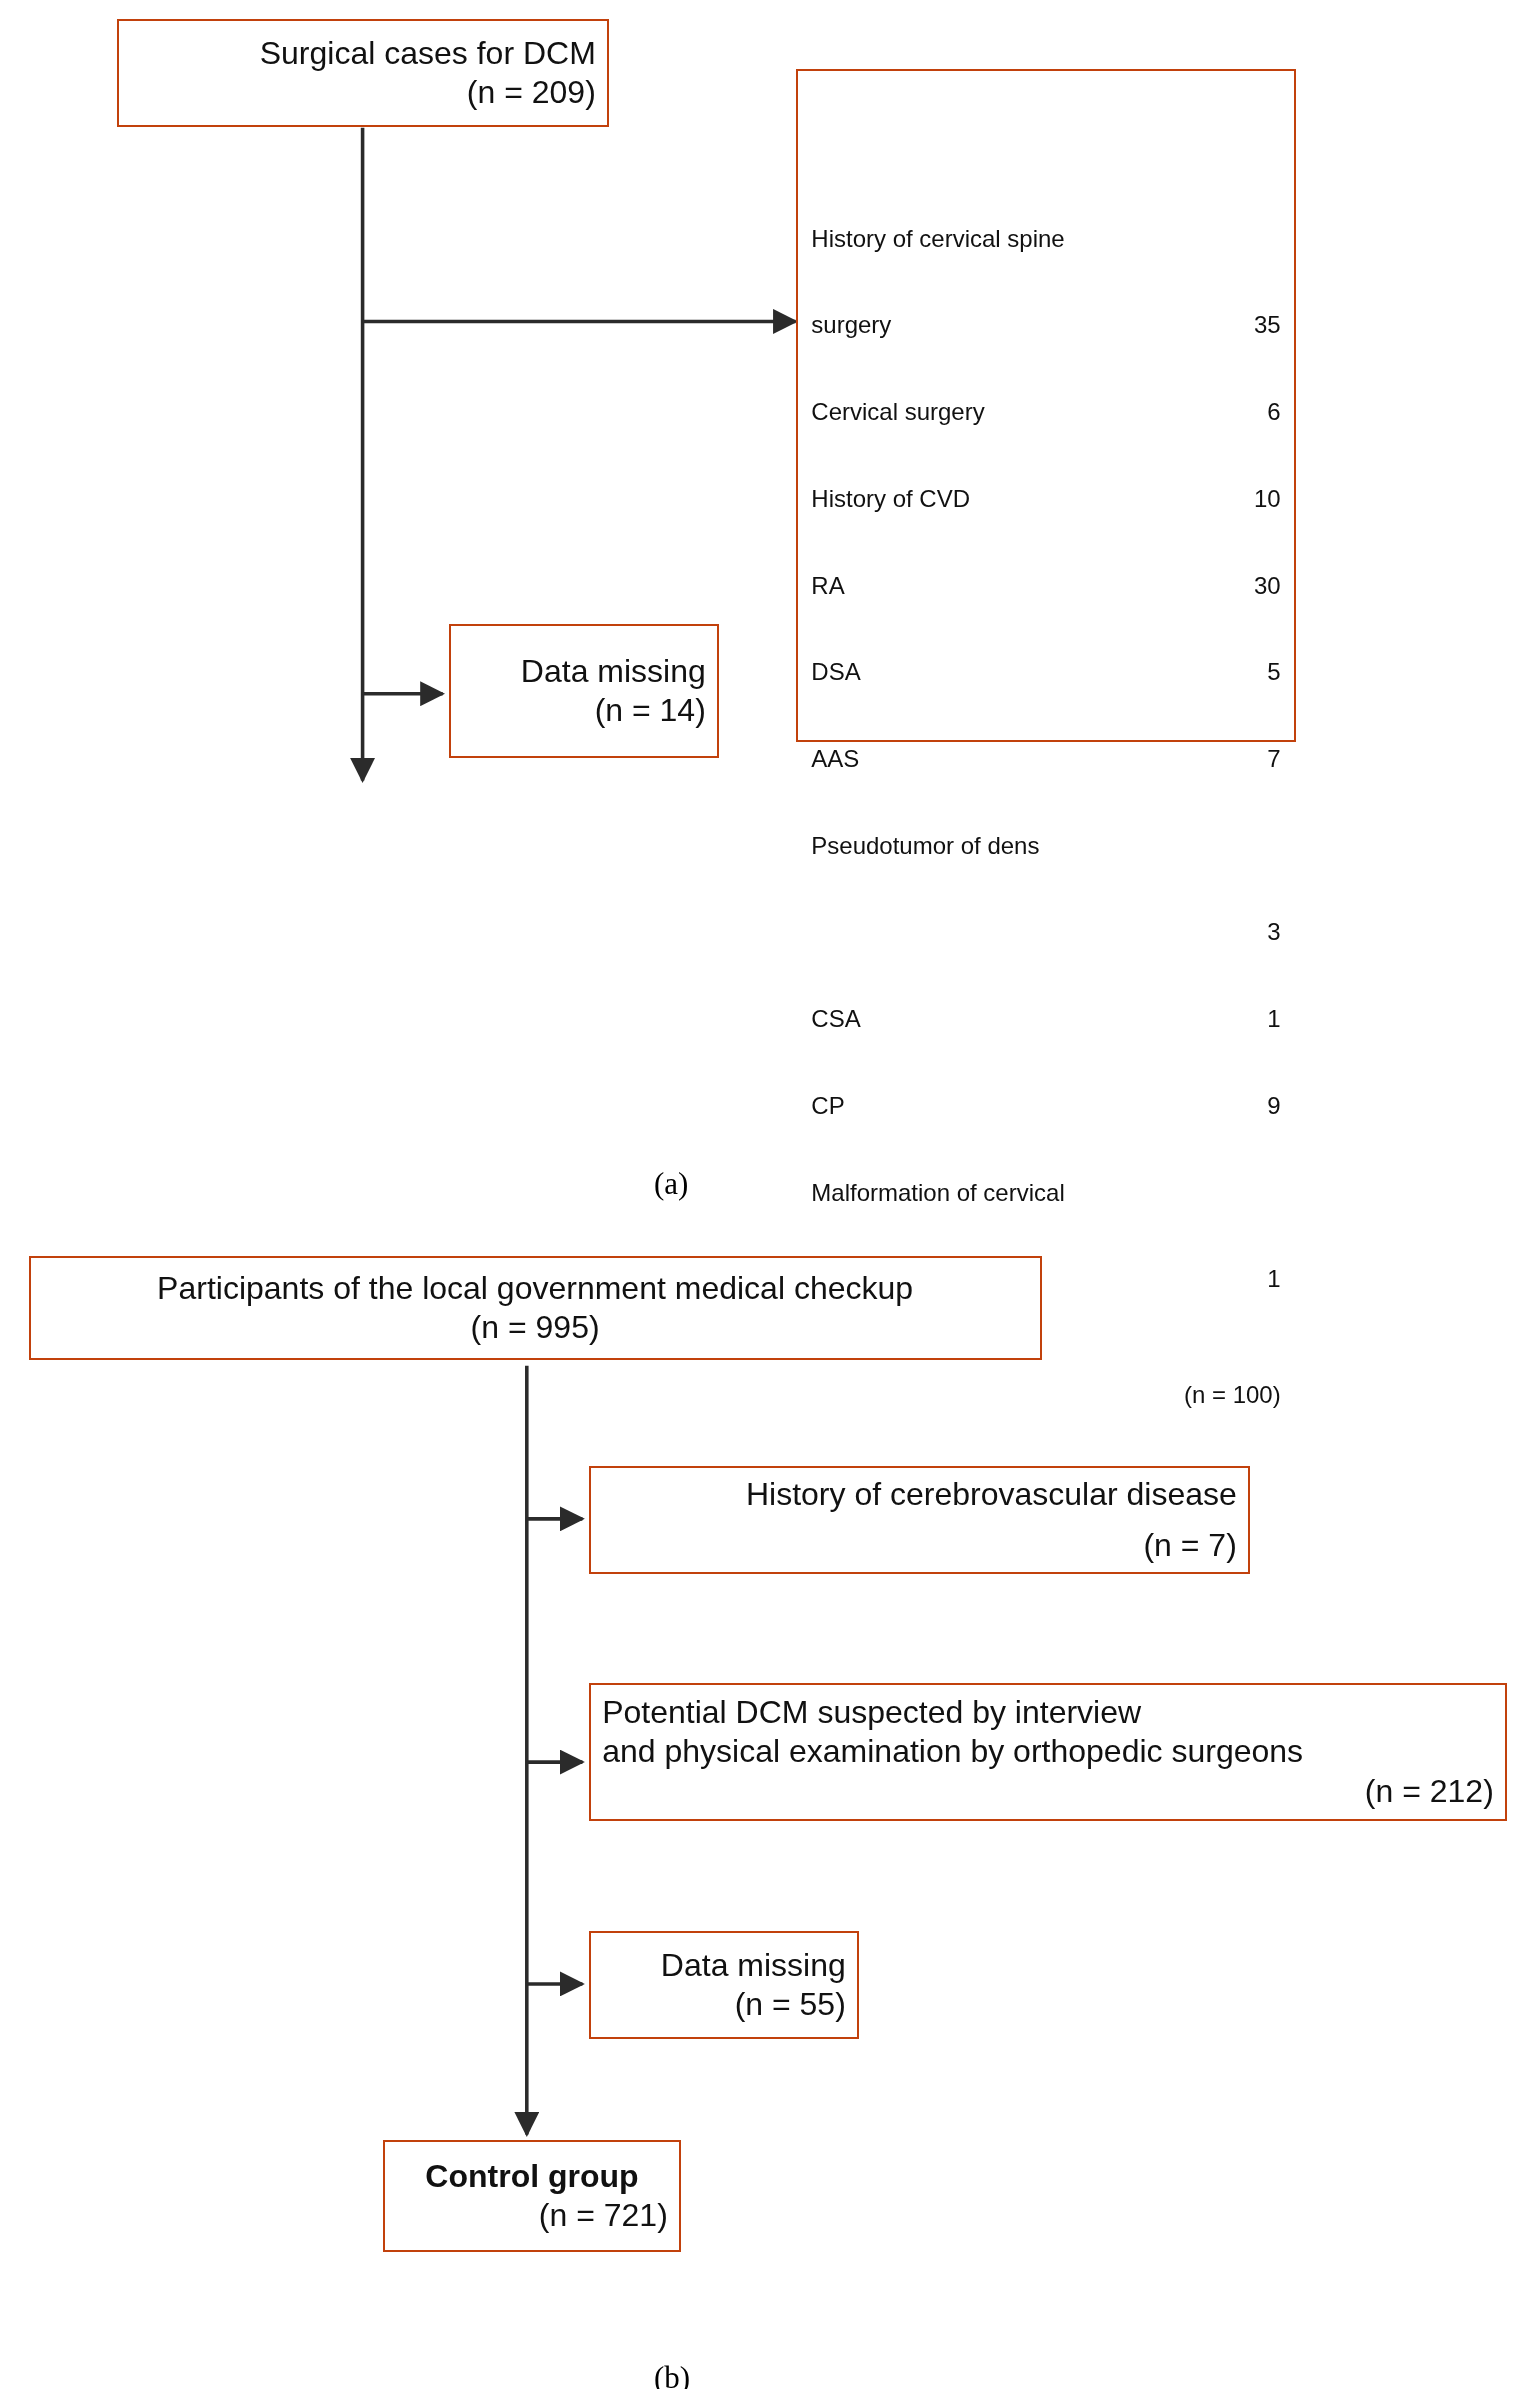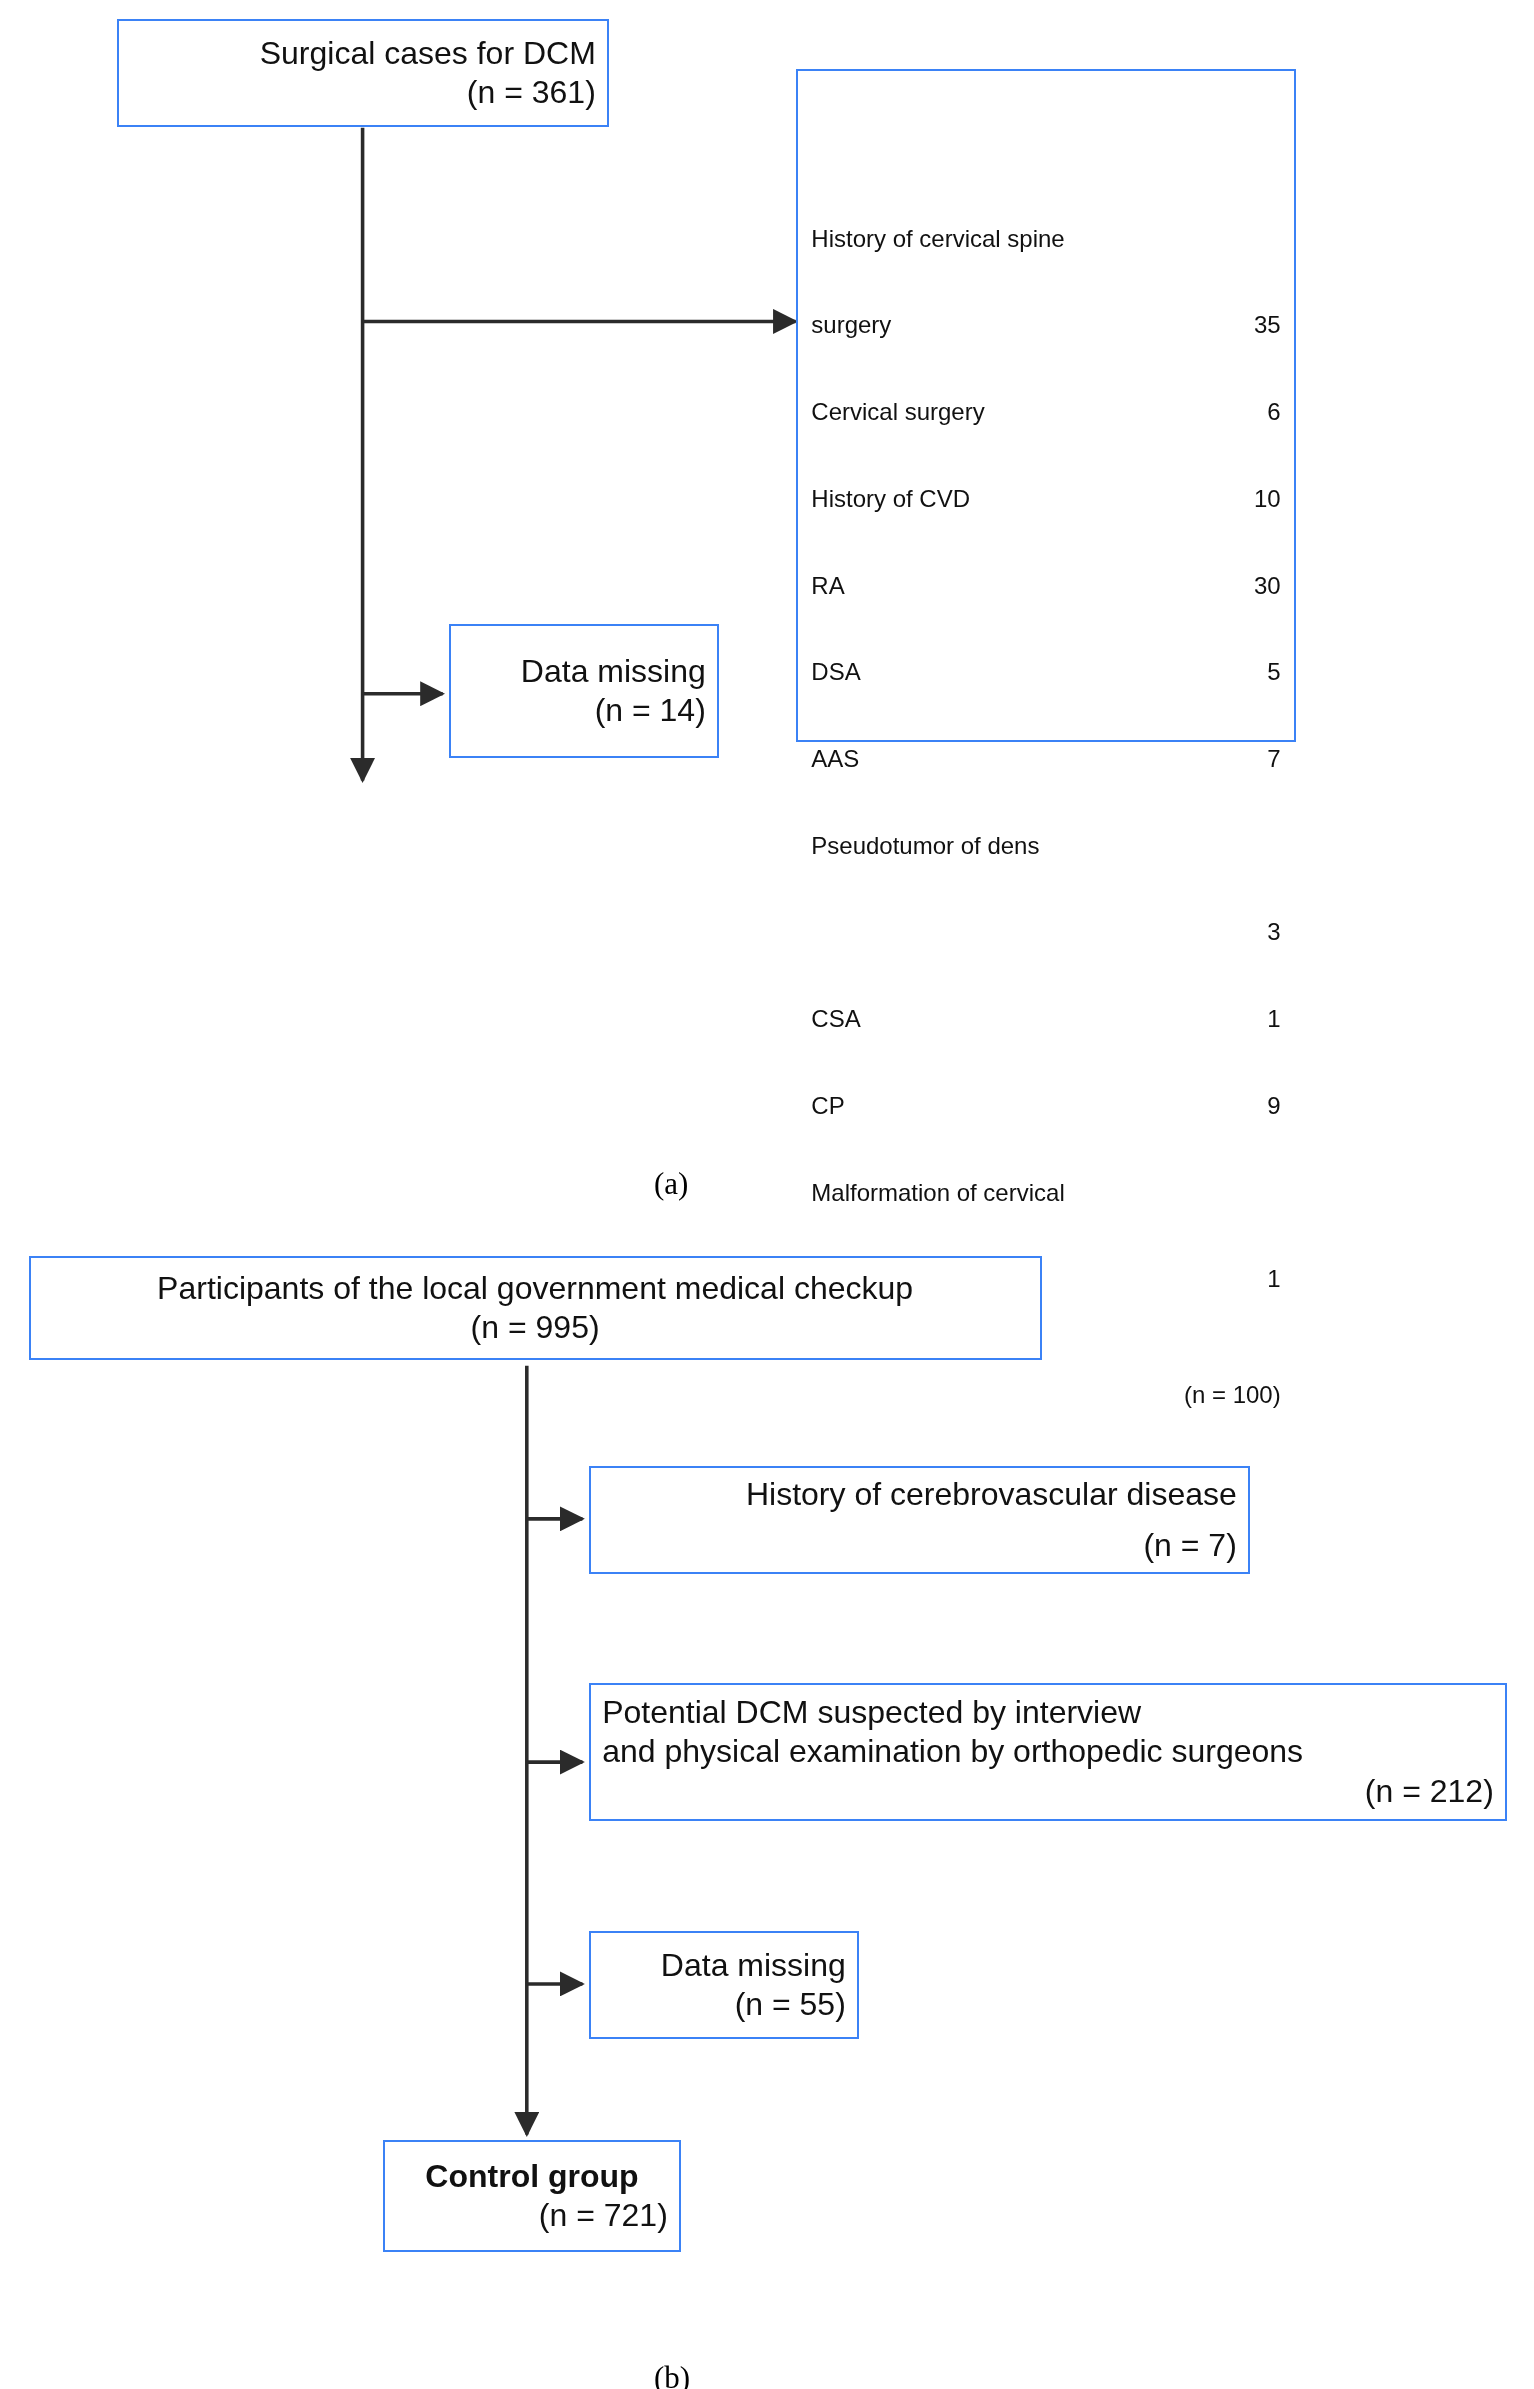--- a/index.html
+++ b/index.html
@@ -13,21 +13,21 @@
     height: 2389px;
     background: #ffffff;
     font-family: "Liberation Sans", sans-serif;
     overflow: hidden;
   }
   
   .box {
     position: absolute;
     box-sizing: border-box;
     background: #ffffff;
-    border: 2px solid #3b82f6;
+    border: 2px solid #c2410c;
     padding: 7.1px 11.2px;
     color: #111111;
     font-family: "Liberation Sans", sans-serif;
     font-size: 32px;
     line-height: 1.22;
     white-space: pre;
   }
   .box .ln { display: block; }
   .right  { text-align: right; }
   .left   { text-align: left; }
@@ -101,21 +101,21 @@
     </g>
 
     <g>
       <line x1="1033" y1="3890" x2="1142" y2="3890" stroke="#2b2b2b" stroke-width="7" marker-end="url(#arrow)"></line>
     </g>
   </svg>
 
   <div class="box right" style="left:117px; top:19.4px; width:492px; height:108px;
               display:flex; flex-direction:column; justify-content:center;">
     <span class="ln">Surgical cases for DCM</span>
-    <span class="ln">(n = 361)</span>
+    <span class="ln">(n = 209)</span>
   </div>
 
   <div class="box left" style="left:796px; top:69px; width:500px; height:673px;
               padding:9.2px 13.3px; font-size:24px; line-height:1.205;">
     <div class="rowwrap">
 
       <div class="row">
         <span class="lbl">History of cervical spine</span>
         <span class="val"></span>
       </div>

